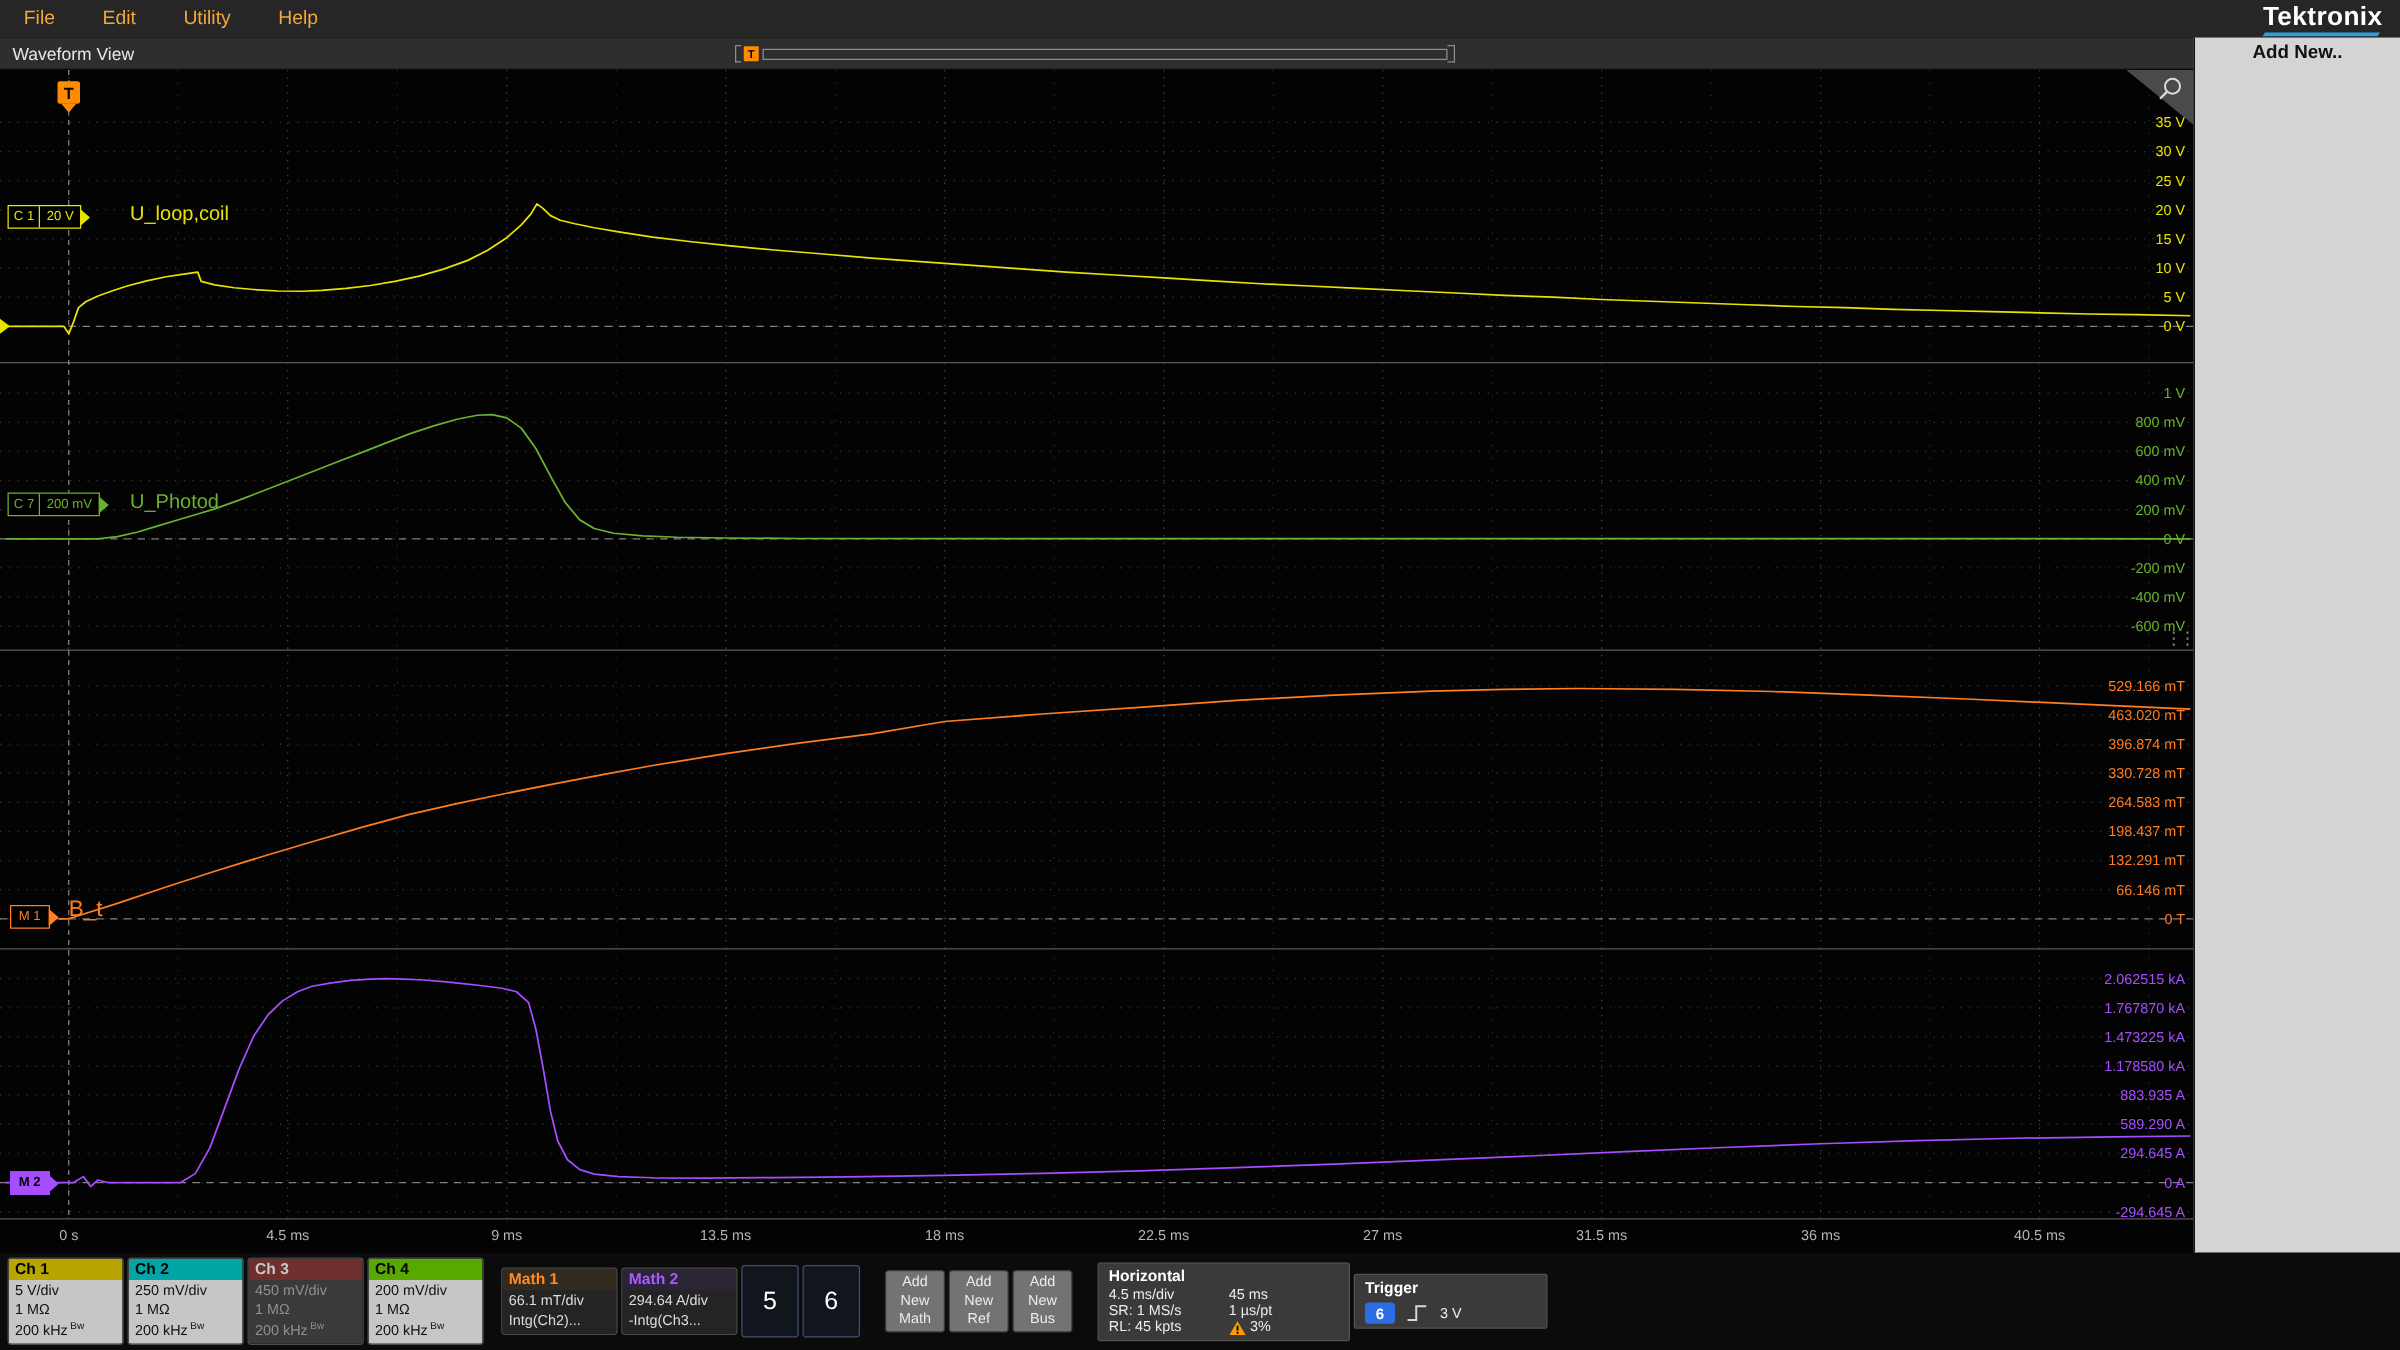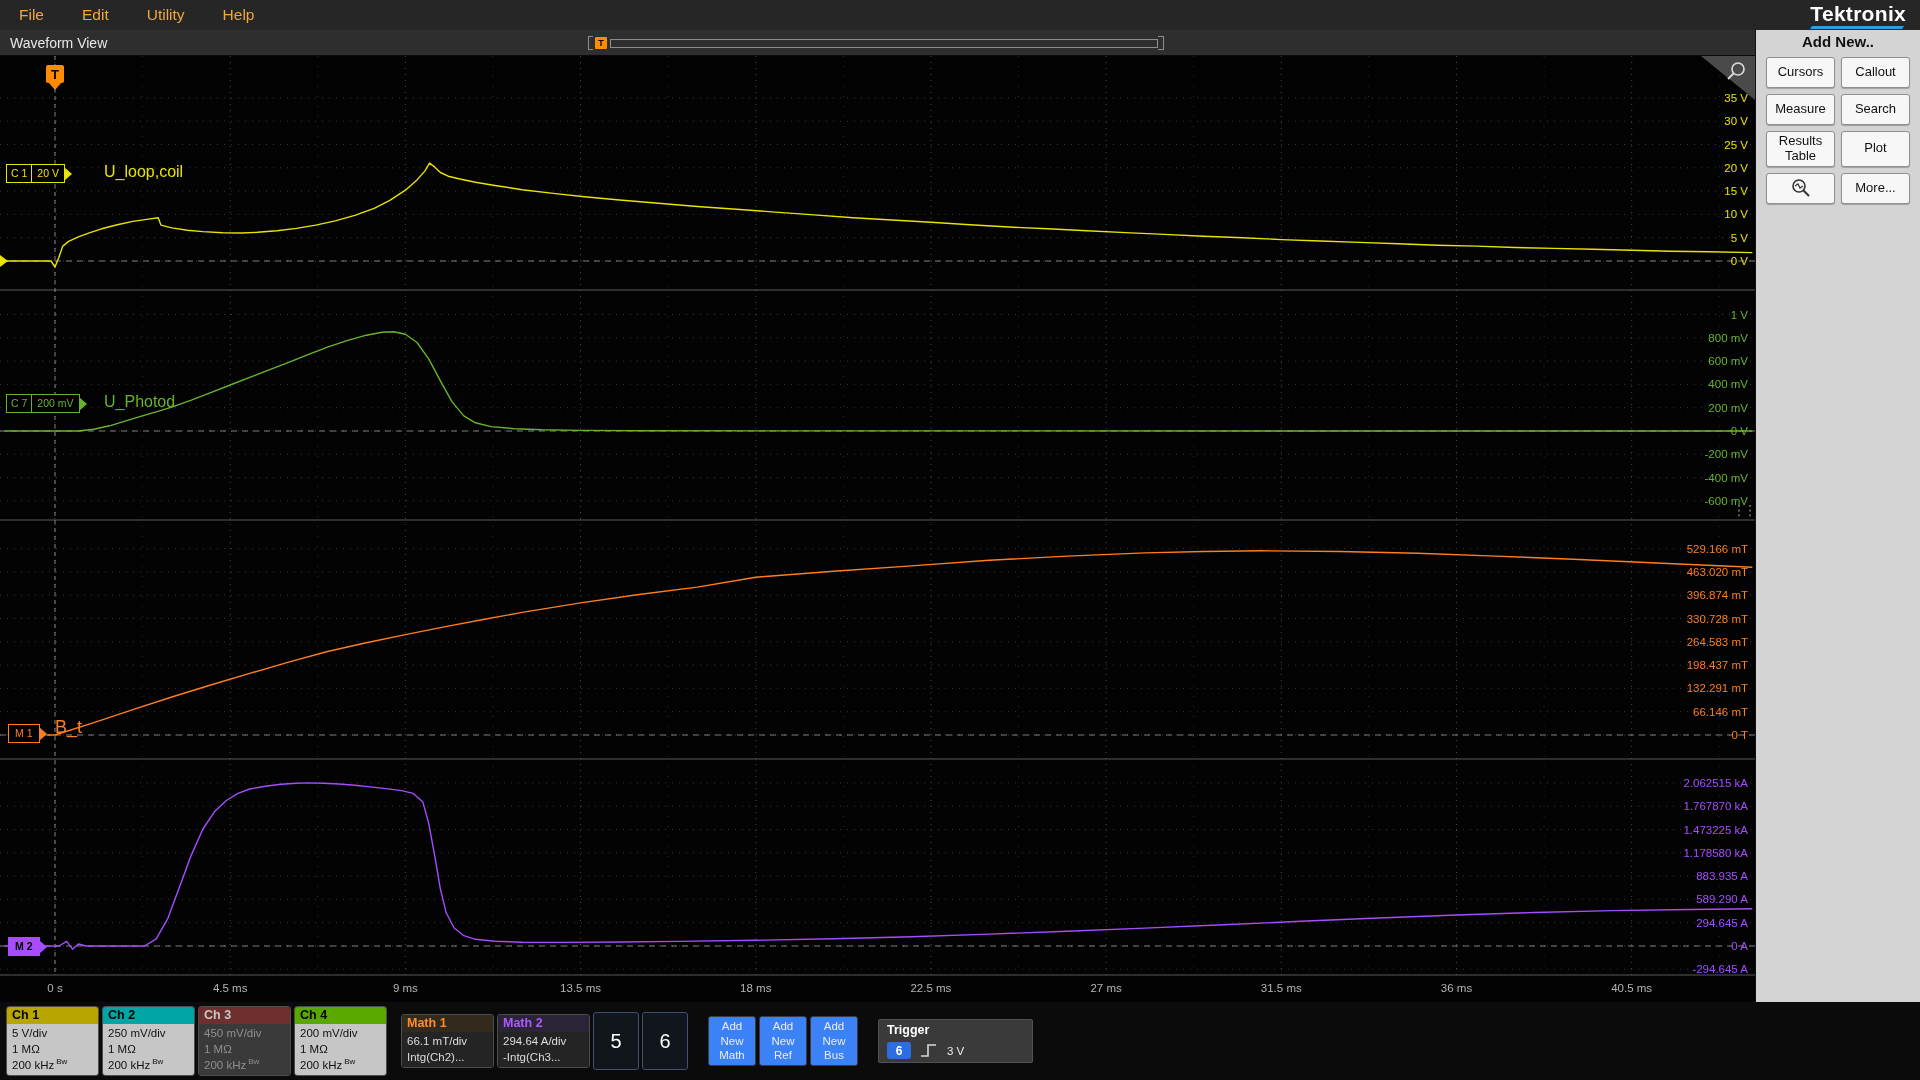--- a/index.html
+++ b/index.html
@@ -63,21 +63,21 @@
   .bottom-bar{height:78px;background:#0b0b0b;display:flex;align-items:center;gap:3px;padding:5px 6px}
   .badge{width:93px;display:flex;flex-direction:column;border:1px solid #4d4d4d;border-radius:3px;overflow:hidden}
   .badge-head{height:17px;font-size:12.5px;font-weight:bold;padding:0 5px;background:var(--hb);color:var(--hc);line-height:17px}
   .badge-body{flex:1;background:#c6c6c6;color:#111;font-size:11.5px;line-height:1.32;padding:2px 5px}
   .badge.math .badge-body{background:#242424;color:#ddd}
   .badge.off .badge-body{background:#3a3a3a;color:#909090}
   .bw{font-size:8px;vertical-align:super;margin-left:2px}
   .nav-btn{width:46px;align-self:center;height:58px;background:#11151c;border:1px solid #41506e;color:#fff;
     font-size:20px;display:flex;align-items:center;justify-content:center;border-radius:3px}
   .nav-btn:first-of-type{margin-left:auto}
-  .addnew-btn{width:48px;background:#3b82f6;border:1px solid #3c3c3c;color:#ececec;font-size:11.5px;
+  .addnew-btn{width:48px;background:#737373;border:1px solid #3c3c3c;color:#ececec;font-size:11.5px;
     text-align:center;display:flex;align-items:center;justify-content:center;border-radius:3px;line-height:1.3;padding:2px}
   .panel{background:#3a3a3a;border:1px solid #525252;border-radius:2px;color:#ececec;padding:3px 8px;font-size:11.5px}
   .panel-title{font-weight:bold;font-size:12.5px;color:#fff;margin-bottom:2px}
   .h-grid{display:grid;grid-template-columns:96px auto;row-gap:1px}
   .warn-cell{display:flex;align-items:center;gap:3px}
   .trig-row{display:flex;align-items:center;gap:9px;margin-top:5px}
   .trig-badge{width:24px;height:17px;background:#2d6de4;color:#fff;font-weight:bold;font-size:12px;
     display:flex;align-items:center;justify-content:center;border-radius:3px}
   .acq-row1{display:flex;gap:16px}
   .preview-group{margin-left:14px;margin-right:6px;width:132px;display:flex;flex-direction:column;
@@ -254,36 +254,20 @@
             <line x1="32.5" y1="17.5" x2="27" y2="23" stroke="#dcdcdc" stroke-width="1.8"></line>
           </g>
         </svg>
       </div>
       <div class="drag-handle">⋮⋮</div>
     </div>
   </div>
 
   <div class="sidebar">
     <div class="sb-title">Add New..</div>
-    <div class="sb-grid">
-      <div class="sb-btn">Cursors</div>
-      <div class="sb-btn">Callout</div>
-      <div class="sb-btn">Measure</div>
-      <div class="sb-btn">Search</div>
-      <div class="sb-btn">Results Table</div>
-      <div class="sb-btn">Plot</div>
-      <div class="sb-btn">
-        <svg width="22" height="20">
-          <circle cx="9" cy="8" r="6" fill="none" stroke="#333" stroke-width="1.6"></circle>
-          <polyline points="5,8 8,6 10,10 13,8" fill="none" stroke="#333" stroke-width="1.2"></polyline>
-          <line x1="13.5" y1="12.5" x2="19" y2="18" stroke="#333" stroke-width="2"></line>
-        </svg>
-      </div>
-      <div class="sb-btn">More...</div>
-    </div>
   </div>
 </div>
 
 <div class="bottom-bar">
 
   <div class="badge ch" style="--hb:#b8a500;--hc:#000">
     <div class="badge-head">Ch 1</div>
     <div class="badge-body">
       <div>5 V/div</div>
       <div>1 MΩ</div>
@@ -340,20 +324,38 @@
   <div class="nav-btn">6</div>
 
   <div class="gap14"></div>
 
   <div class="addnew-btn">Add New Math</div>
   <div class="addnew-btn">Add New Ref</div>
   <div class="addnew-btn">Add New Bus</div>
 
   <div class="gap14"></div>
 
+  <div class="panel" style="width:202px">
+    <div class="panel-title">Horizontal</div>
+    <div class="h-grid">
+      <span>4.5 ms/div</span>
+        <span>45 ms</span>
+      <span>SR: 1 MS/s</span>
+        <span>1 µs/pt</span>
+      <span>RL: 45 kpts</span>
+      <span class="warn-cell">
+        <svg width="14" height="13">
+          <polygon points="7,1 13.5,12 0.5,12" fill="#ff9a00"></polygon>
+          <rect x="6.3" y="4.5" width="1.5" height="4" fill="#000"></rect>
+          <rect x="6.3" y="9.5" width="1.5" height="1.5" fill="#000"></rect>
+        </svg>
+        <span>3%</span>
+      </span>
+    </div>
+  </div>
 
   <div class="panel" style="width:155px">
     <div class="panel-title">Trigger</div>
     <div class="trig-row">
       <span class="trig-badge">6</span>
       <svg width="18" height="15">
         <polyline points="1,13 8,13 8,2 16,2" fill="none" stroke="#d8d8d8" stroke-width="1.6"></polyline>
       </svg>
       <span>3 V</span>
     </div>

